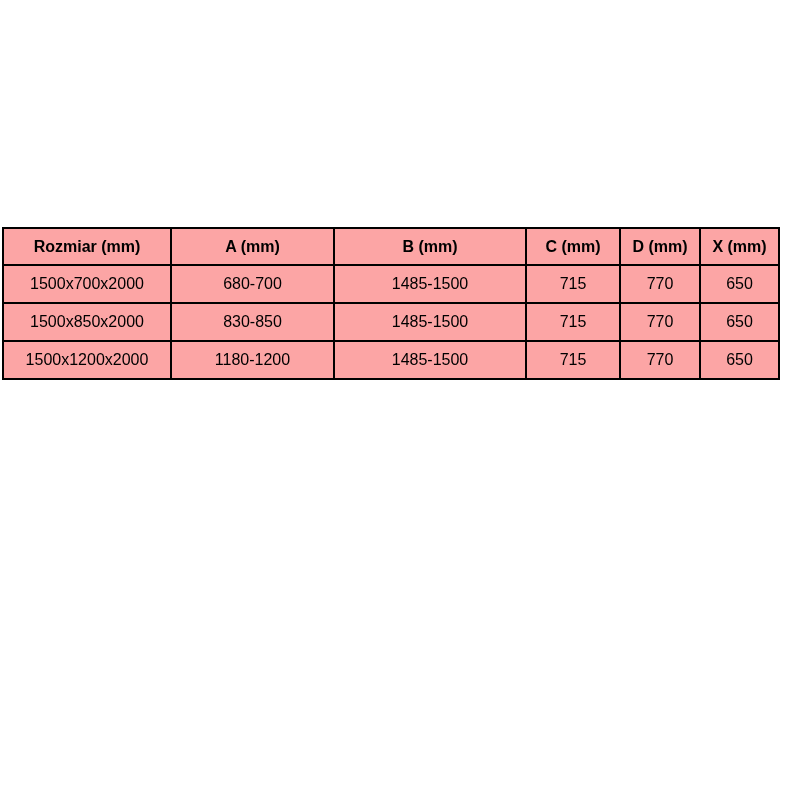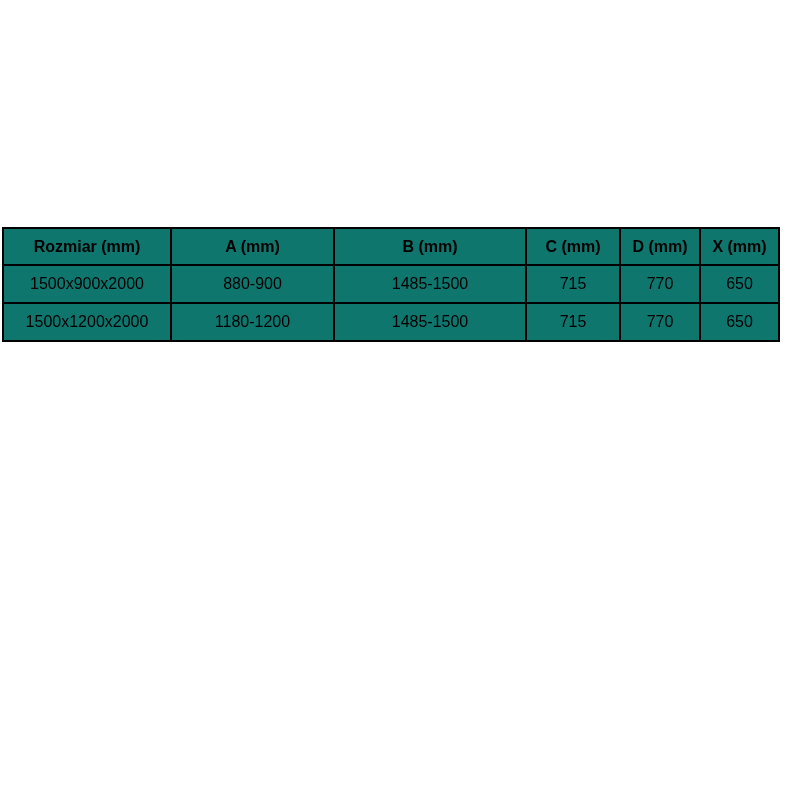--- a/index.html
+++ b/index.html
@@ -15,21 +15,21 @@
     color: #000000;
   }
   .table-wrap {
     position: absolute;
     left: 2px;
     top: 227px;
   }
   table.spec-table {
     border-collapse: collapse;
     table-layout: fixed;
-    background: #0f766e;
+    background: #fca5a5;
   }
   table.spec-table th,
   table.spec-table td {
     border: 2px solid #000000;
     text-align: center;
     vertical-align: middle;
     padding: 0;
     font-size: 16px;
     line-height: 1;
     color: #000000;
@@ -69,22 +69,30 @@
         <th>Rozmiar (mm)</th>
         <th>A (mm)</th>
         <th>B (mm)</th>
         <th>C (mm)</th>
         <th>D (mm)</th>
         <th>X (mm)</th>
       </tr>
     </thead>
     <tbody>
       <tr>
-        <td>1500x900x2000</td>
-        <td>880-900</td>
+        <td>1500x700x2000</td>
+        <td>680-700</td>
+        <td>1485-1500</td>
+        <td>715</td>
+        <td>770</td>
+        <td>650</td>
+      </tr>
+      <tr>
+        <td>1500x850x2000</td>
+        <td>830-850</td>
         <td>1485-1500</td>
         <td>715</td>
         <td>770</td>
         <td>650</td>
       </tr>
       <tr>
         <td>1500x1200x2000</td>
         <td>1180-1200</td>
         <td>1485-1500</td>
         <td>715</td>

